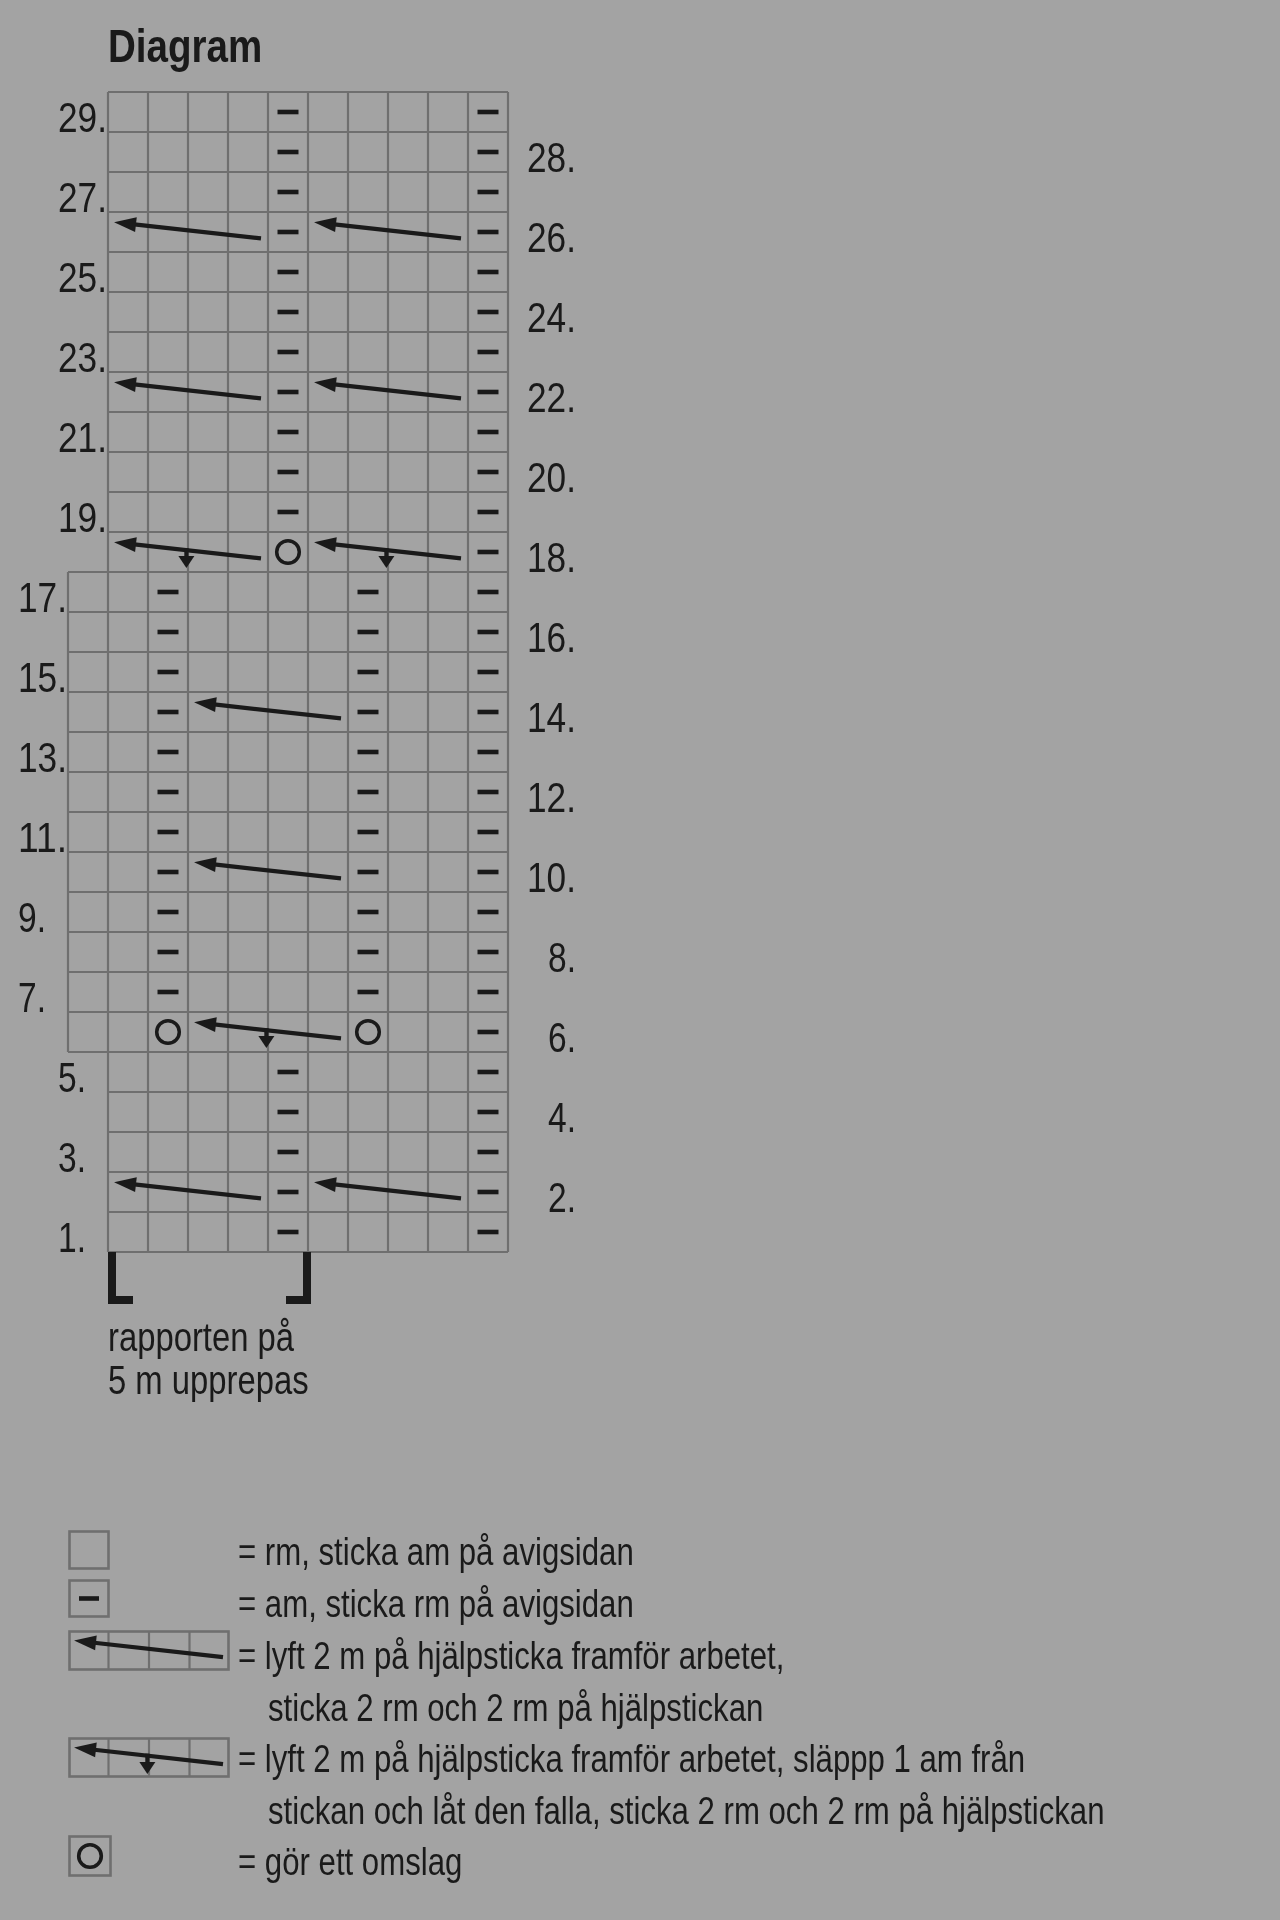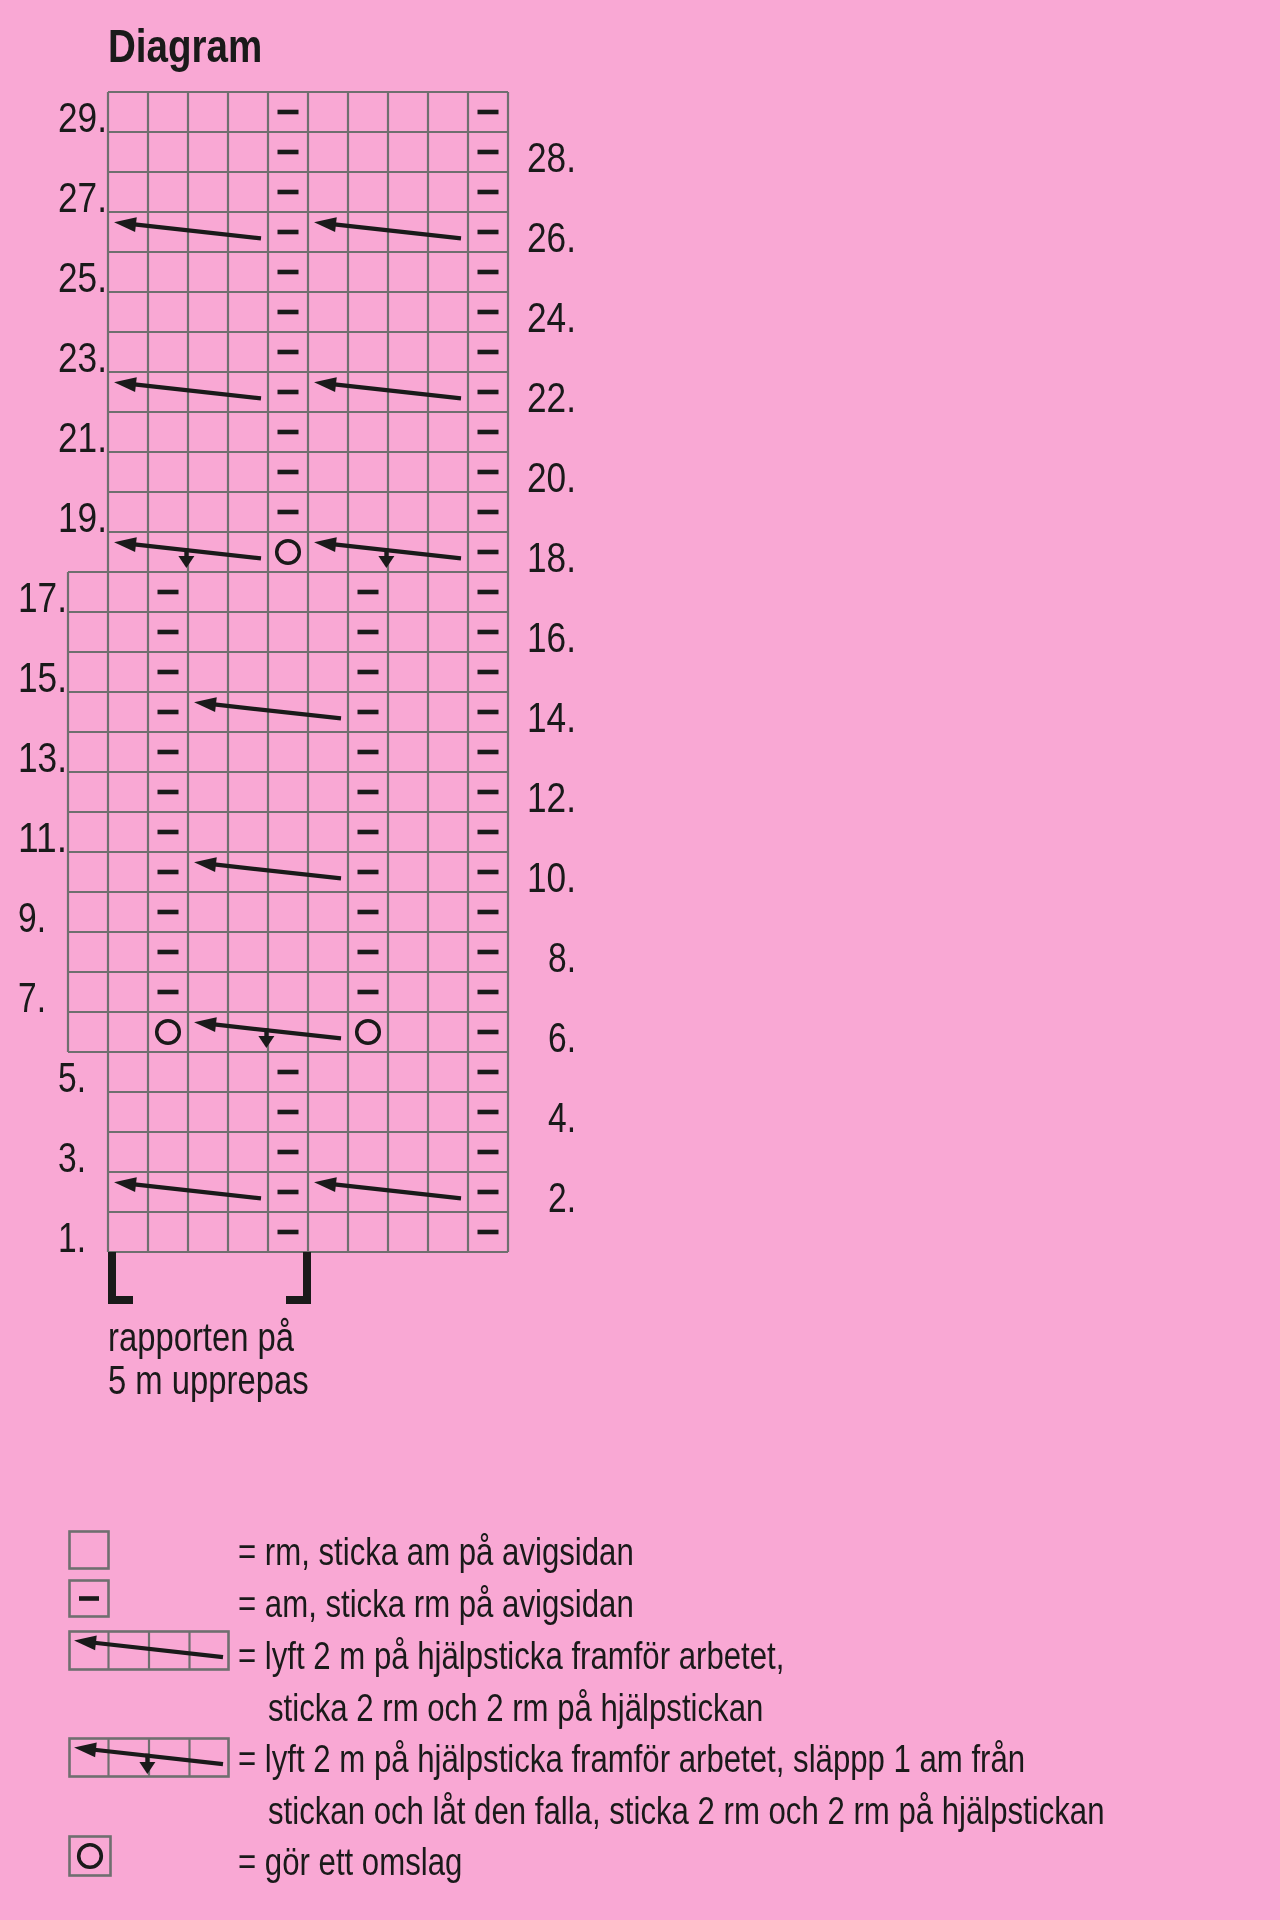--- a/index.html
+++ b/index.html
@@ -1,16 +1,16 @@
 <!DOCTYPE html>
 <html><head>
 <meta charset="utf-8">
 <style>
   html,body{margin:0;padding:0;background:#ffffff;}
-  #stage{position:relative;width:1280px;height:1920px;background:#f9a8d4;overflow:hidden;
+  #stage{position:relative;width:1280px;height:1920px;background:#a3a3a3;overflow:hidden;
          font-family:"Liberation Sans",sans-serif;}
   #chart-svg{position:absolute;left:0;top:0;}
   .ntxt{position:absolute;transform:scaleX(0.82);transform-origin:0 0;white-space:nowrap;
         color:#1a1a1a;line-height:1;font-family:"Liberation Sans",sans-serif;}
   .title{left:108px;top:22px;font-size:47px;font-weight:bold;}
   .bracket-line1{left:108px;top:1317px;font-size:40px;}
   .bracket-line2{left:108px;top:1360px;font-size:40px;}
   .leg-line{font-size:38px;}
   .lt0{left:238px;top:1533px;}
   .lt1{left:238px;top:1585px;}

